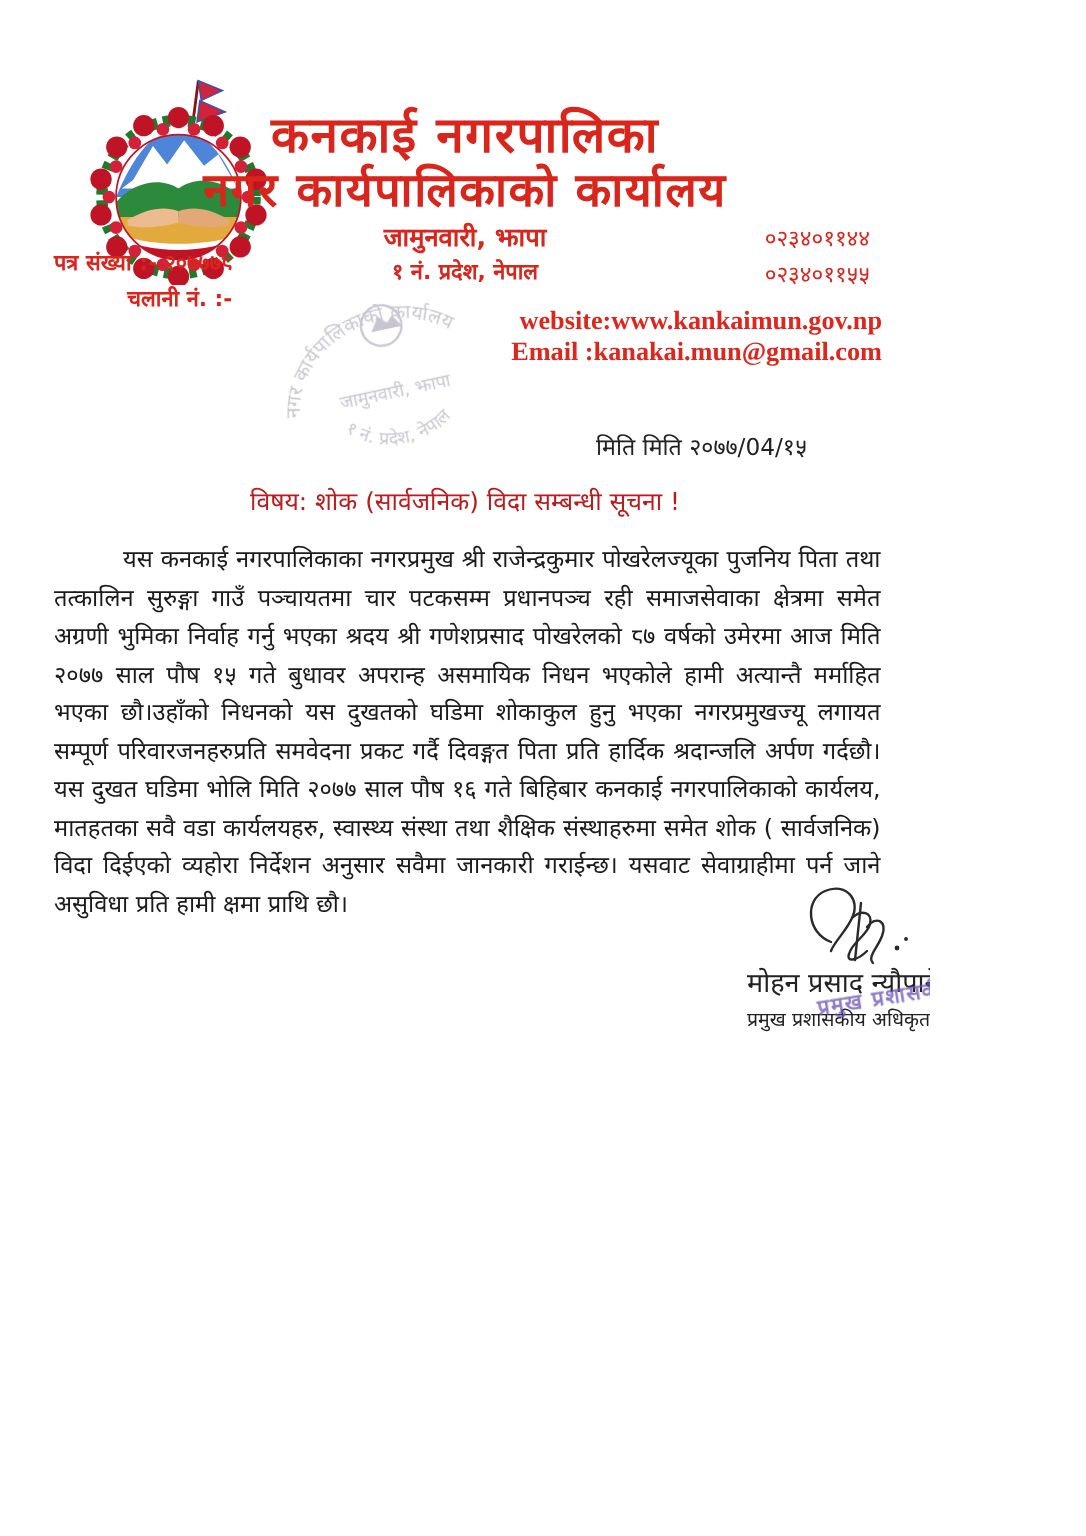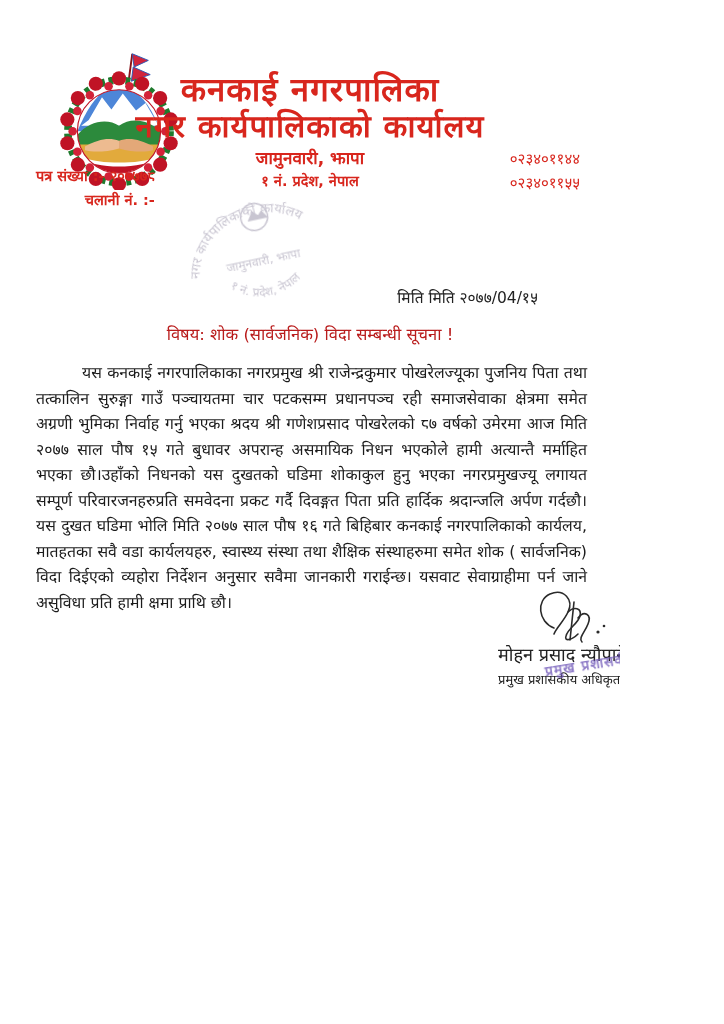--- a/index.html
+++ b/index.html
@@ -169,20 +169,22 @@
     <g fill="#8e87a0" font-family="DejaVu Sans, sans-serif">
       <circle cx="90" cy="33" r="13" fill="none" stroke="#8e87a0" stroke-width="1.5"></circle>
       <path d="M83,36 l6,-9 l5,5 l4,-4 l5,8 z" fill="#8e87a0"></path>
       <text font-size="12.5"><textPath href="#stArcTop" startOffset="4%">नगर कार्यपालिकाको कार्यालय</textPath></text>
       <text x="90" y="80" text-anchor="middle" font-size="11.5">जामुनवारी, झापा</text>
       <text font-size="11.5"><textPath href="#stArcBot" startOffset="12%">१ नं. प्रदेश, नेपाल</textPath></text>
     </g>
   </svg>
 
   <div class="contact">
+    <div>website:www.kankaimun.gov.np</div>
+    <div>Email :kanakai.mun@gmail.com</div>
   </div>
 
   <div class="dateline">मिति मिति २०७७/04/१५</div>
 
   <div class="subject">विषय: शोक (सार्वजनिक) विदा सम्बन्धी सूचना !</div>
 
   <div class="body-text">यस कनकाई नगरपालिकाका नगरप्रमुख श्री राजेन्द्रकुमार पोखरेलज्यूका पुजनिय पिता तथा तत्कालिन सुरुङ्गा गाउँ पञ्चायतमा चार पटकसम्म प्रधानपञ्च  रही समाजसेवाका क्षेत्रमा समेत अग्रणी भुमिका निर्वाह गर्नु भएका श्रदय श्री गणेशप्रसाद पोखरेलको ८७ वर्षको उमेरमा आज मिति २०७७ साल पौष १५ गते बुधावर अपरान्ह असमायिक निधन भएकोले हामी अत्यान्तै मर्माहित भएका छौ।उहाँको निधनको यस दुखतको घडिमा शोकाकुल  हुनु भएका नगरप्रमुखज्यू लगायत सम्पूर्ण परिवारजनहरुप्रति समवेदना प्रकट गर्दै दिवङ्गत पिता प्रति हार्दिक श्रदान्जलि अर्पण गर्दछौ। यस दुखत घडिमा भोलि मिति २०७७ साल पौष १६ गते बिहिबार कनकाई नगरपालिकाको कार्यलय, मातहतका सवै वडा कार्यलयहरु, स्वास्थ्य संस्था तथा शैक्षिक संस्थाहरुमा समेत शोक ( सार्वजनिक) विदा दिईएको व्यहोरा निर्देशन अनुसार सवैमा जानकारी गराईन्छ। यसवाट सेवाग्राहीमा पर्न जाने असुविधा प्रति हामी क्षमा प्राथि छौ।</div>
 
   <div class="sigblock">
     <svg class="sig-svg" width="120" height="58" viewBox="0 0 120 58" aria-hidden="true">

